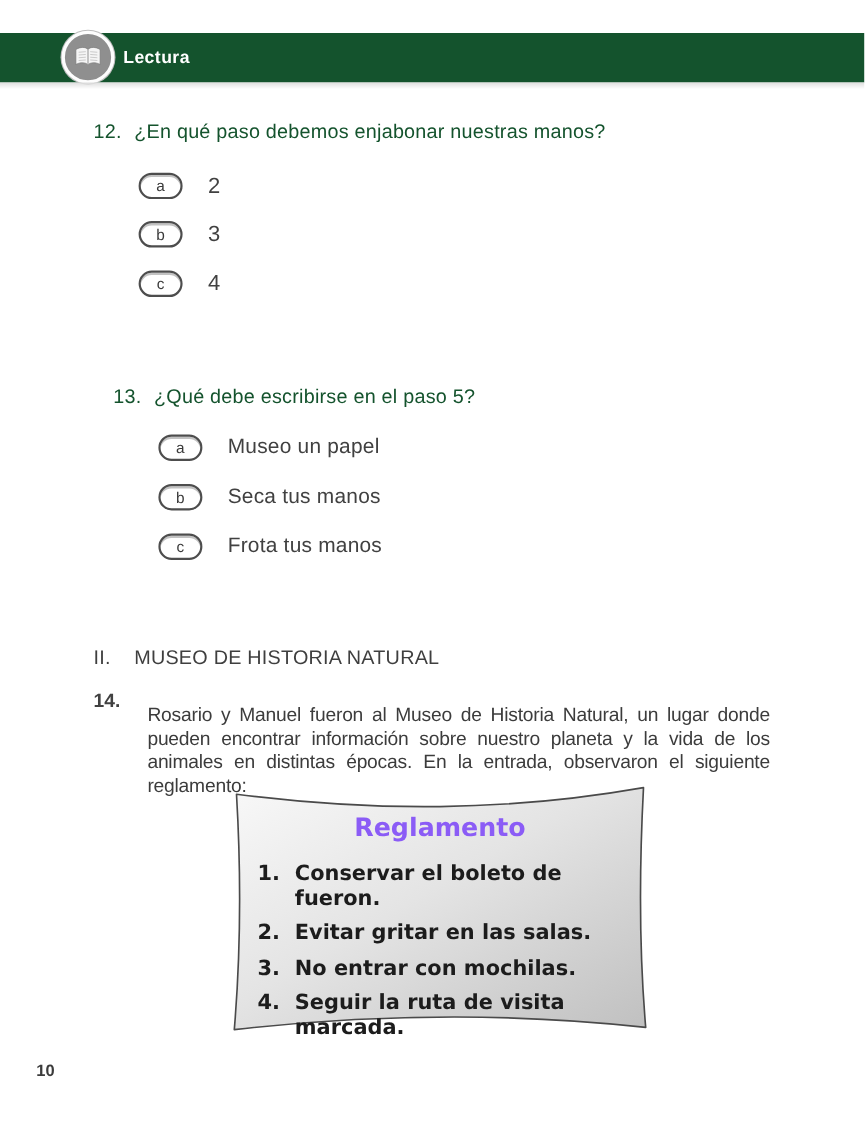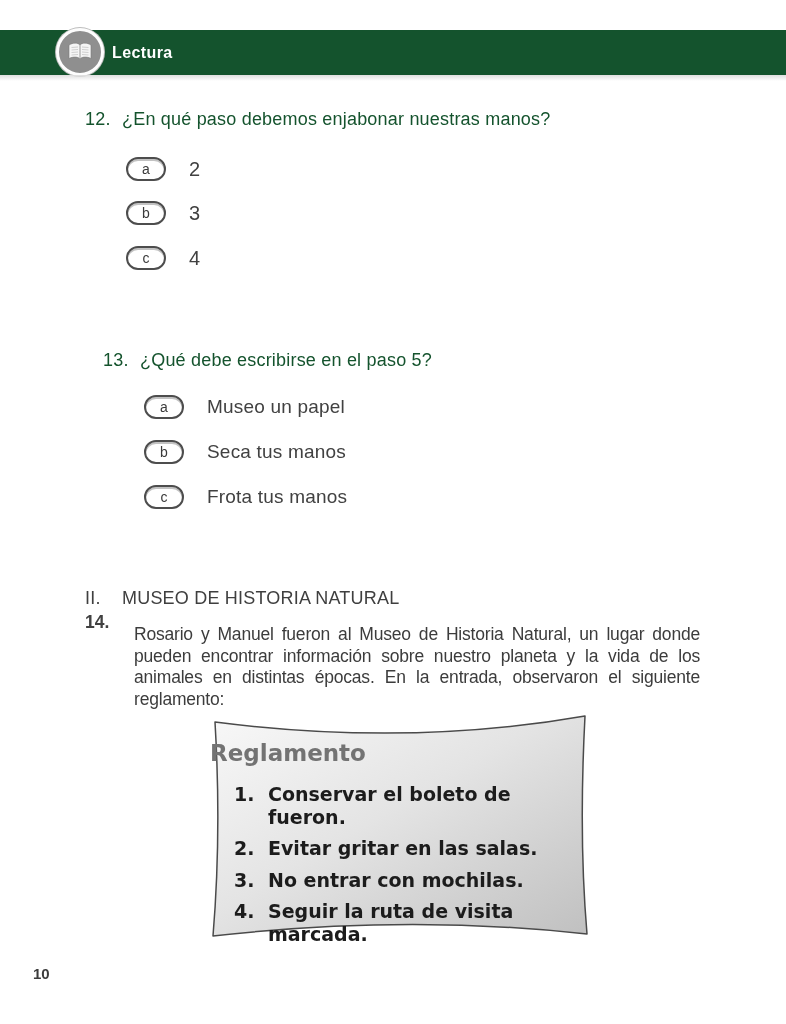--- a/index.html
+++ b/index.html
@@ -71,39 +71,39 @@
 
   
   .section-heading {
     position: absolute; left: 85px; top: 588px;
     display: flex;
     font-size: 18px; color: #3f3f3f; letter-spacing: 0.2px;
   }
   .section-heading .q-num { width: 37px; }
 
   
-  .q14 { position: absolute; left: 85px; top: 612px; width: 627px; display: flex; }
+  .q14 { position: absolute; left: 85px; top: 627px; width: 627px; display: flex; }
   .q14 .q-num { font-size: 17.5px; font-weight: 600; color: #414141; }
   .q14-text {
     width: 590px;
     font-size: 17.5px; line-height: 21.5px;
     text-align: justify;
     color: #3c3c3c;
     letter-spacing: -0.2px;
   }
 
   
   .sign { position: absolute; left: 210px; top: 712px; width: 380px; height: 226px; }
   .sign svg { position: absolute; left: 0; top: 0; }
   .sign-title {
     position: absolute; top: 28px; left: 0;
     width: 100%;
-    text-align: left;
+    text-align: center;
     font-family: "DejaVu Sans", sans-serif;
-    font-size: 23px; font-weight: bold; color: #737373;
+    font-size: 23px; font-weight: bold; color: #8b5cf6;
   }
   .rules { position: absolute; top: 71px; left: 24px; right: 14px; }
   .rule {
     display: flex;
     font-family: "DejaVu Sans", sans-serif;
     font-size: 19px; font-weight: bold; color: #1c1c1c;
     line-height: 22.5px;
     margin-bottom: 9px;
   }
   .rule-num { width: 34px; flex: 0 0 34px; }

